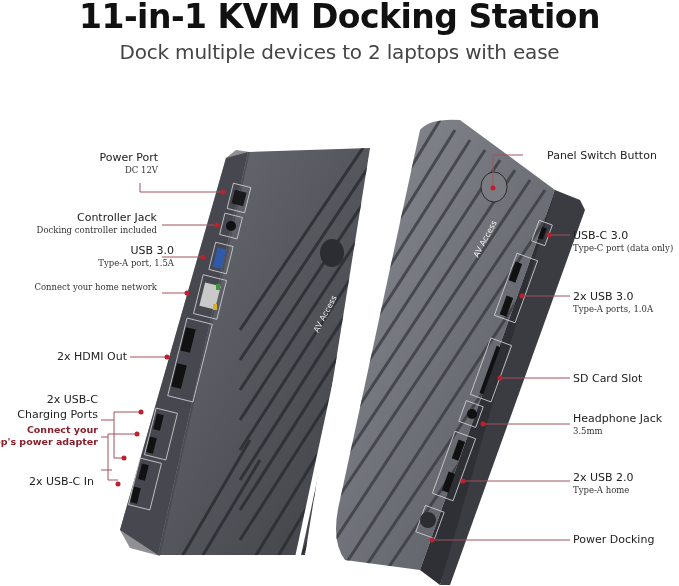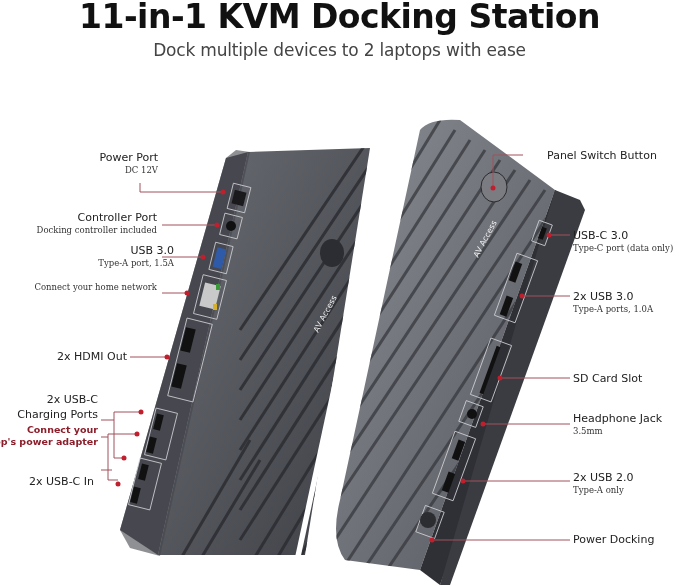--- a/index.html
+++ b/index.html
@@ -1,18 +1,18 @@
 <!DOCTYPE html>
 <html><head>
 <meta charset="utf-8">
 <style>
   html, body { margin:0; padding:0; background:#ffffff; }
   body { width:679px; height:586px; position:relative; overflow:hidden; font-family:"Liberation Sans", sans-serif; color:#2b2b2b; }
   .title { position:absolute; left:0; top:-3px; width:679px; text-align:center; font-family:"DejaVu Sans", sans-serif; font-weight:bold; font-size:33px; letter-spacing:-0.5px; color:#111; }
-  .subtitle { position:absolute; left:0; top:40px; width:679px; text-align:center; font-family:"DejaVu Sans", sans-serif; font-size:17px; color:#444; letter-spacing:-0.2px; }
+  .subtitle { position:absolute; left:0; top:40px; width:679px; text-align:center; font-family:"DejaVu Sans", sans-serif; font-size:20px; color:#444; letter-spacing:-0.2px; }
   .label { position:absolute; white-space:nowrap; }
   .label .main { display:block; font-family:"DejaVu Sans", sans-serif; font-size:11px; color:#222; line-height:15px; }
   .label .sub { display:block; font-family:"DejaVu Serif", serif; font-size:8.5px; color:#333; line-height:11px; }
   .label .note { display:block; font-family:"DejaVu Sans", sans-serif; font-size:9.5px; color:#8b1e2a; font-weight:bold; line-height:12px; }
   .left { text-align:right; }
   .right { text-align:left; }
   svg.art { position:absolute; left:0; top:0; }
 </style>
 </head>
 <body>
@@ -170,21 +170,21 @@
     <circle cx="463" cy="481" r="2.5"></circle>
     <circle cx="432" cy="540" r="2.5"></circle>
   </g>
 </svg>
 
 <div class="label left" style="right:521px; top:150px;">
   <span class="main">Power Port</span>
   <span class="sub">DC 12V</span>
 </div>
 <div class="label left" style="right:522px; top:210px;">
-  <span class="main">Controller Port</span>
+  <span class="main">Controller Jack</span>
   <span class="sub">Docking controller included</span>
 </div>
 <div class="label left" style="right:505px; top:243px;">
   <span class="main">USB 3.0</span>
   <span class="sub">Type-A port, 1.5A</span>
 </div>
 <div class="label left" style="right:522px; top:282px;">
   <span class="sub">Connect your home network</span>
 </div>
 <div class="label left" style="right:552px; top:349px;">
@@ -215,17 +215,17 @@
 </div>
 <div class="label right" style="left:573px; top:371px;">
   <span class="main">SD Card Slot</span>
 </div>
 <div class="label right" style="left:573px; top:411px;">
   <span class="main">Headphone Jack</span>
   <span class="sub">3.5mm</span>
 </div>
 <div class="label right" style="left:573px; top:470px;">
   <span class="main">2x USB 2.0</span>
-  <span class="sub">Type-A only</span>
+  <span class="sub">Type-A home</span>
 </div>
 <div class="label right" style="left:573px; top:532px;">
   <span class="main">Power Docking</span>
 </div>
 
 </body></html>

